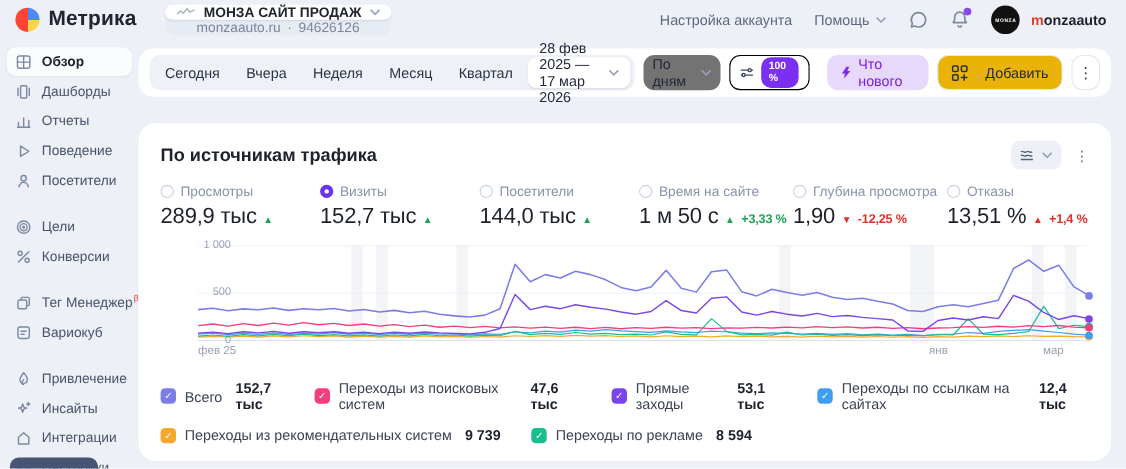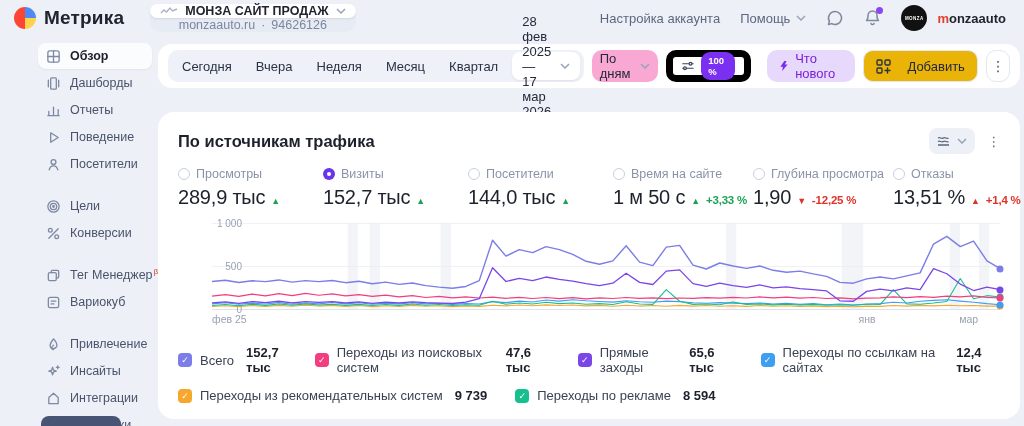--- a/index.html
+++ b/index.html
@@ -21,42 +21,42 @@
   .help { display:flex; align-items:center; gap:6px; cursor:pointer; }
   .icon-btn { position:relative; display:flex; align-items:center; cursor:pointer; }
   .bell-dot { position:absolute; top:-2px; right:-2px; width:7px; height:7px; border-radius:50%; background:#8b46f2; }
   .avatar { width:26px; height:26px; border-radius:50%; background:#111; color:#fff; font-size:4.5px; font-weight:700;
     display:flex; align-items:center; justify-content:center; letter-spacing:.5px; cursor:pointer; }
   .username { font-size:13px; font-weight:600; color:#1e212b; margin-left:-10px; }
   .username .acc { color:#e0402e; }
 
   
   .body-wrap { display:flex; }
-  .sidebar { width:126px; flex:none; padding-top:6px; position:relative; height:390px;margin-left:32px; }
+  .sidebar { width:126px; flex:none; padding-top:6px; position:relative; height:390px; }
   .side-item { display:flex; align-items:center; gap:9px; height:26px; margin:1px 6px; padding:0 7px;
     border-radius:8px; font-size:12.5px; color:#49536b; cursor:pointer; white-space:nowrap; }
   .side-item .ic { flex:none; display:flex; width:16px; justify-content:center; color:#7e89a3; }
   .side-item.sel { background:#fbfcfe; color:#1d202a; font-weight:600; box-shadow:0 1px 2px rgba(40,50,80,.06); }
   .side-item sup { color:#e03a2e; font-size:8px; margin-left:1px; }
   .side-gap { height:14px; }
   .side-dot { margin-left:auto; width:15px; height:15px; border-radius:50%; background:#e2dbf9; position:relative; }
   .side-dot::after { content:""; position:absolute; inset:4px; border-radius:50%; background:#7a4bef; }
   .side-promo { position:absolute; bottom:-14px; left:9px; width:80px; height:24px; background:#475473; border-radius:8px 8px 0 0; }
 
   .main { flex:1; padding:8px 14px 0 0; }
 
   
   .toolbar { background:#fff; border-radius:14px; height:44px; display:flex; align-items:center; padding:0 10px; gap:8px; }
   .presets { display:flex; align-items:center; background:#eef1f7; border-radius:10px; height:32px; padding:0 2px; }
   .preset { padding:0 12px; font-size:13px; color:#2b3244; height:28px; display:flex; align-items:center; cursor:pointer; border-radius:8px; }
   .date-pill { display:flex; align-items:center; gap:8px; background:#fff; border-radius:8px; height:28px; padding:0 10px;
     margin:0 2px; font-size:13px; color:#23293a; box-shadow:0 1px 2px rgba(40,50,80,.08); cursor:pointer; }
-  .gran-pill { display:flex; align-items:center; gap:7px; background:#f9a8d4; border-radius:10px; height:32px; padding:0 8px;
+  .gran-pill { display:flex; align-items:center; gap:7px; background:#737373; border-radius:10px; height:32px; padding:0 8px;
     font-size:13px; color:#23293a; cursor:pointer; }
-  .sampling-pill { display:flex; align-items:center; gap:7px; background:#fff; border:7px solid #000000; border-radius:10px;
+  .sampling-pill { display:flex; align-items:center; gap:7px; background:#fff; border:1px solid #000000; border-radius:10px;
     height:32px; padding:0 9px; cursor:pointer; }
   .sampling-badge { background:#7b2ff0; color:#fff; font-size:9.5px; font-weight:700; border-radius:9px; padding:3px 7px; }
   .tb-spacer { flex:1; }
   .whatsnew { display:flex; align-items:center; gap:7px; background:#e7d9fb; color:#7a1fd6; border-radius:10px; height:32px;
     padding:0 13px; font-size:13px; font-weight:500; cursor:pointer; }
   .add-btn { display:flex; align-items:center; gap:16px; background:#eab308; border:1px solid #e2e7f0; border-radius:10px;
     height:32px; padding:0 12px; font-size:13px; font-weight:500; color:#23293a; cursor:pointer; }
   .kebab-btn { width:32px; height:32px; border:1px solid #e2e7f0; border-radius:10px; display:flex; align-items:center;
     justify-content:center; color:#3d485e; font-size:14px; cursor:pointer; background:#fff; }
 
@@ -455,21 +455,21 @@
               <span class="leg-val">152,7 тыс</span>
             </div>
             <div class="leg-item">
               <span class="leg-check" style="background:#f23d7e">✓</span>
               <span class="leg-label">Переходы из поисковых систем</span>
               <span class="leg-val">47,6 тыс</span>
             </div>
             <div class="leg-item">
               <span class="leg-check" style="background:#7b46e8">✓</span>
               <span class="leg-label">Прямые заходы</span>
-              <span class="leg-val">65,6 тыс</span>
+              <span class="leg-val">53,1 тыс</span>
             </div>
             <div class="leg-item">
               <span class="leg-check" style="background:#3e9ef0">✓</span>
               <span class="leg-label">Переходы по ссылкам на сайтах</span>
               <span class="leg-val">12,4 тыс</span>
             </div>
           </div>
           <div class="legend-row">
             <div class="leg-item">
               <span class="leg-check" style="background:#f6a72c">✓</span>

